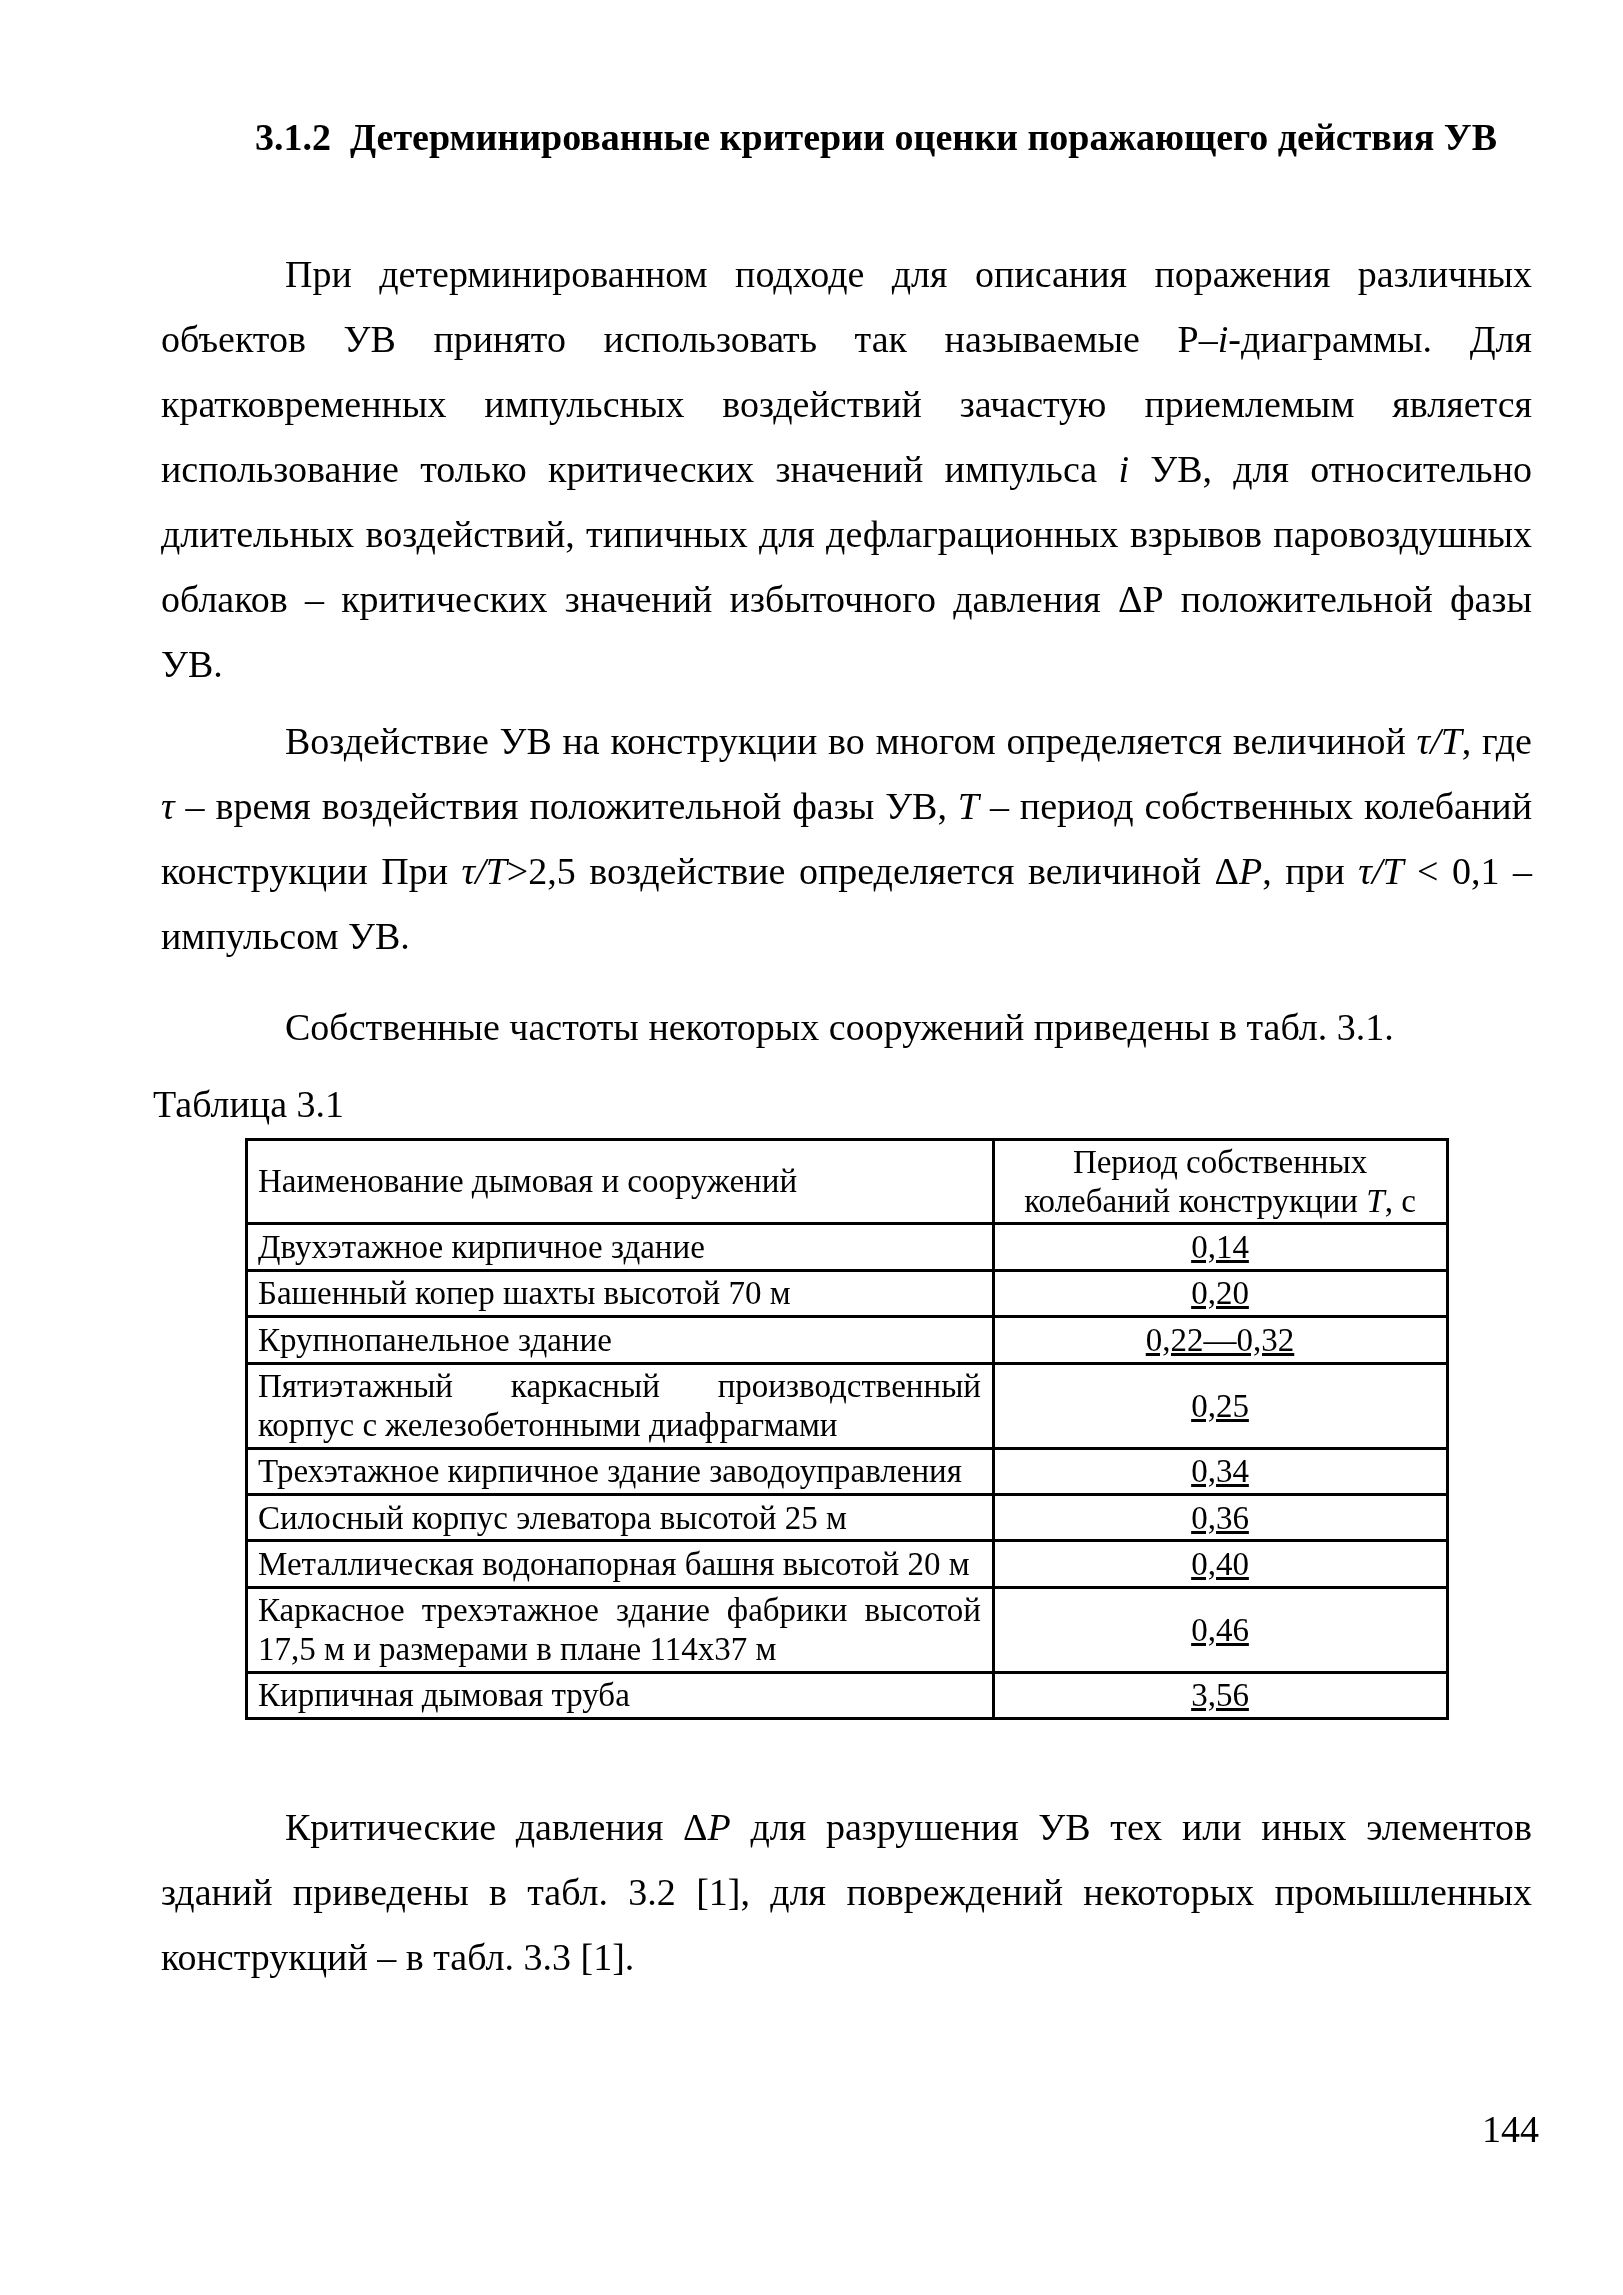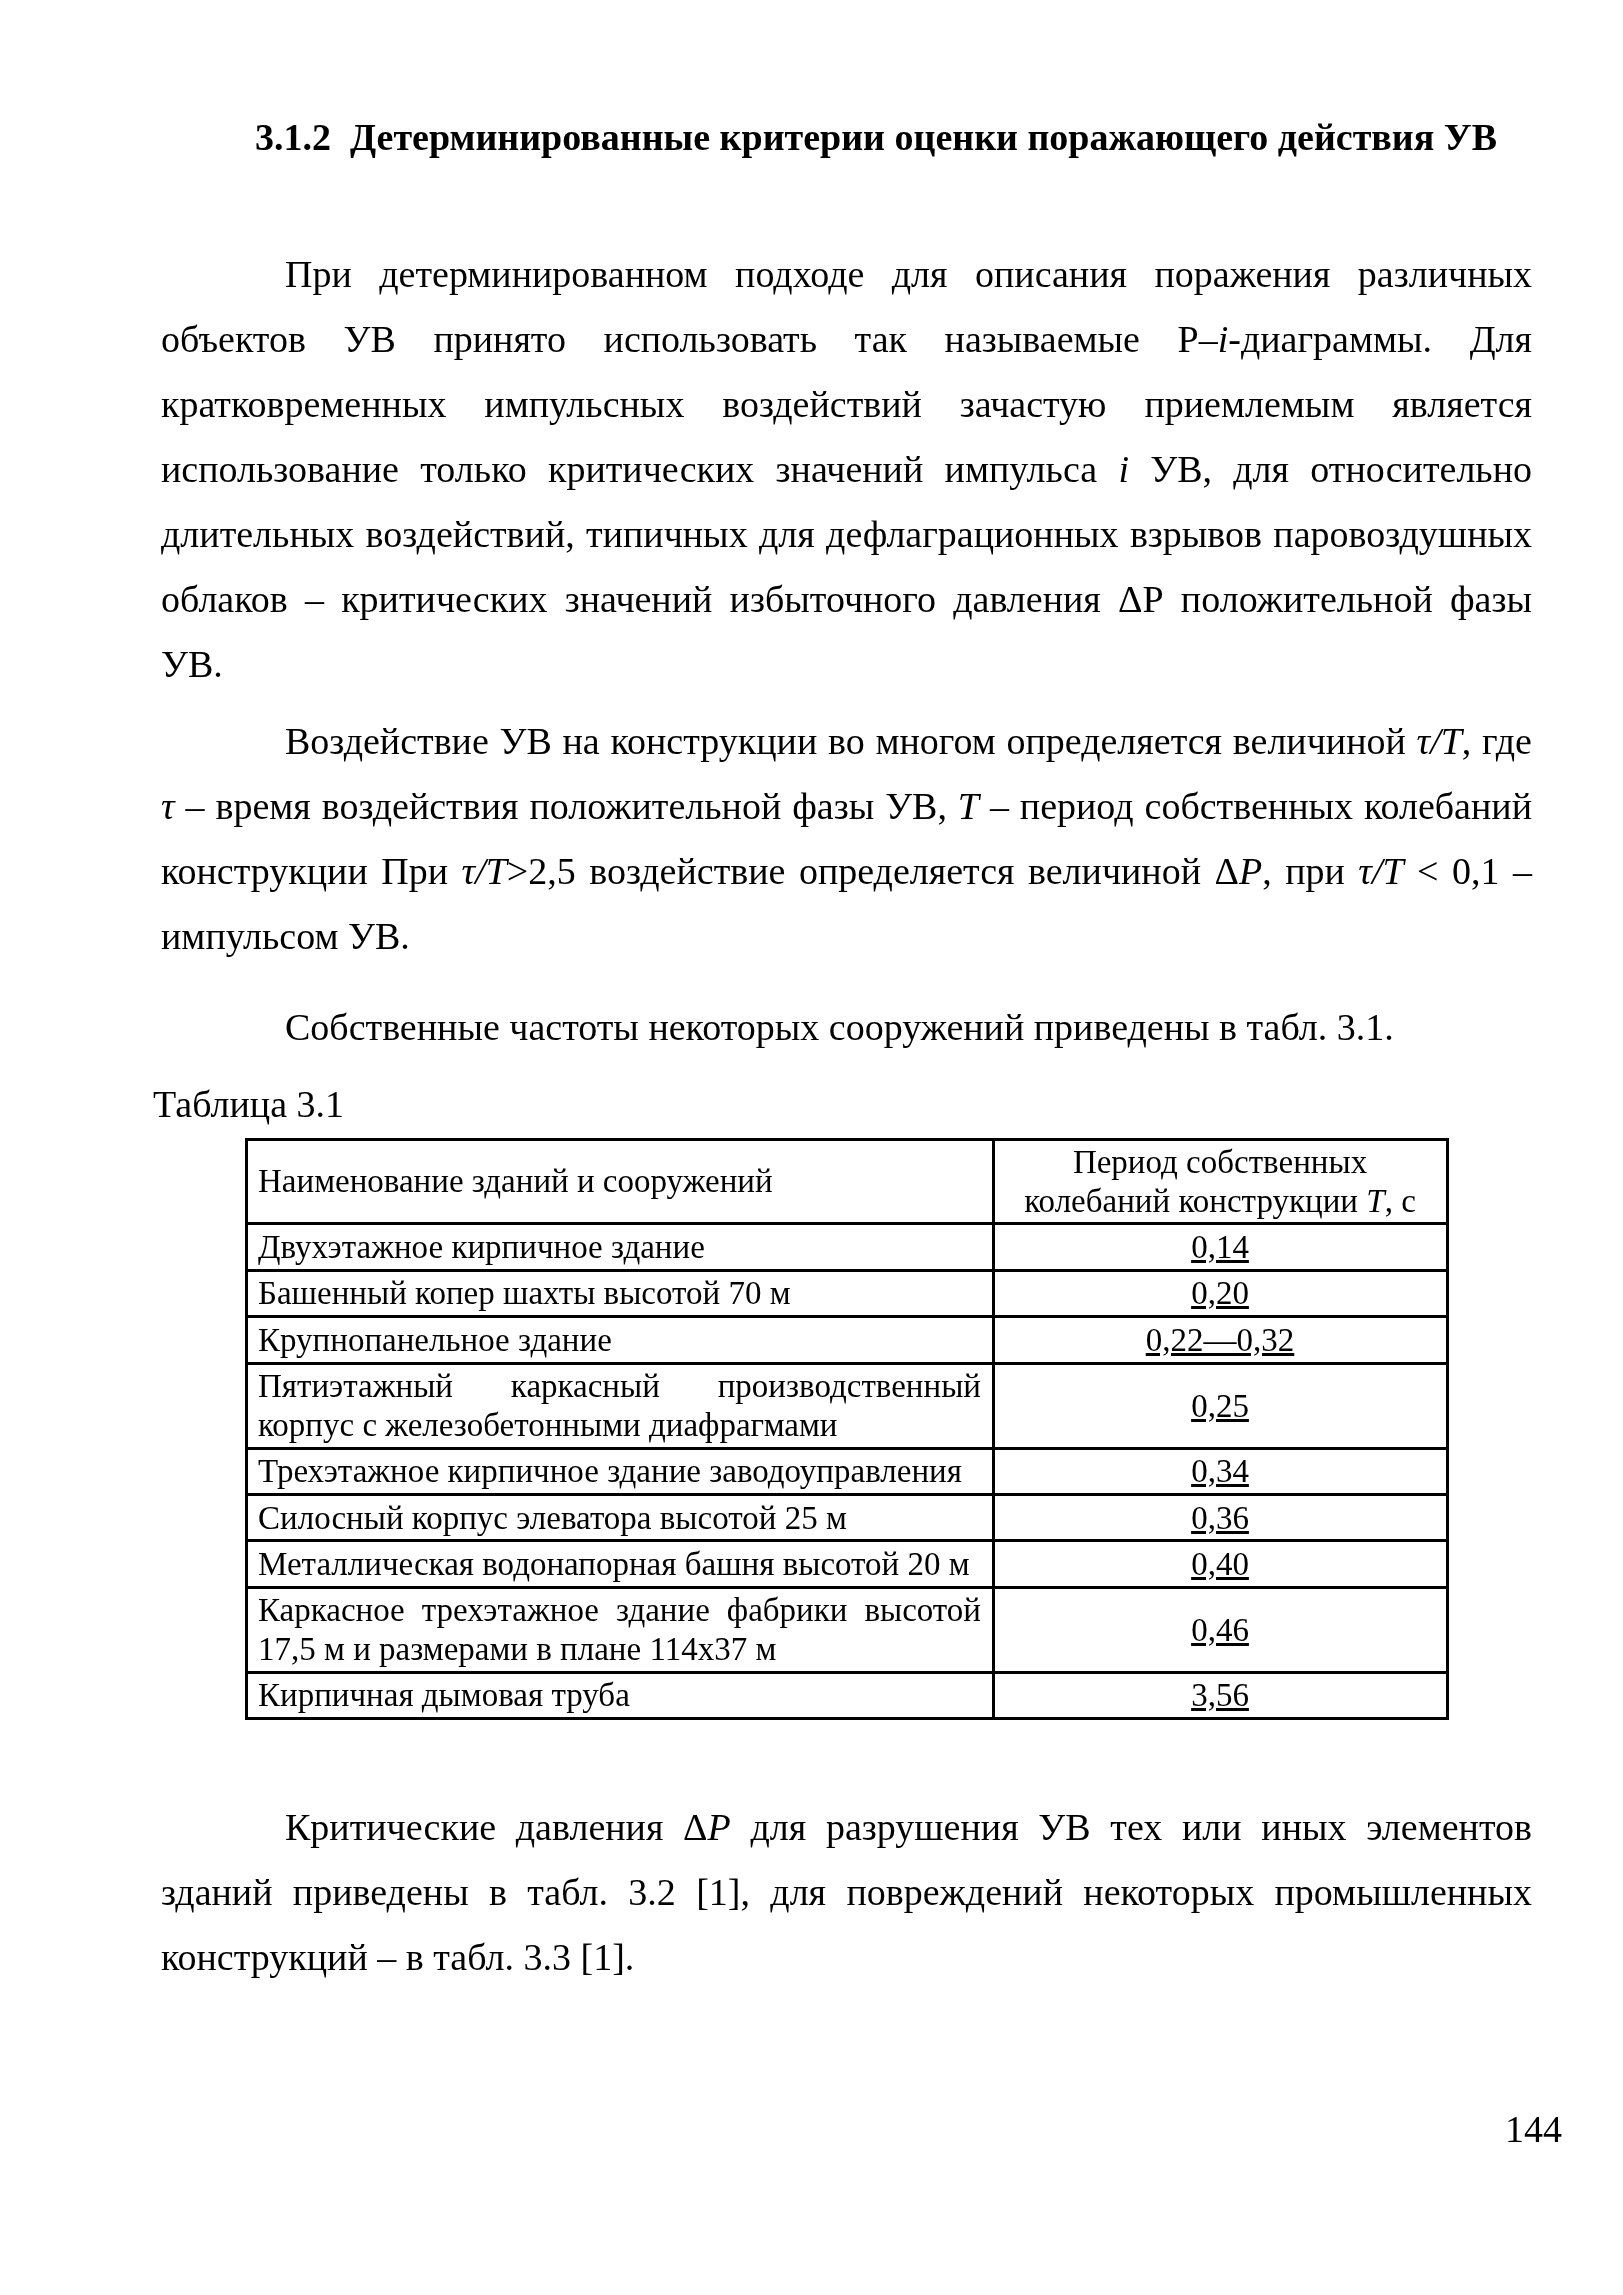--- a/index.html
+++ b/index.html
@@ -63,21 +63,21 @@
   th.h-name { text-align: left; }
   th.h-period { text-align: center; }
   td.cell-name { text-align: justify; }
   td.cell-value { text-align: center; text-decoration: underline; }
   p.closing {
     margin-top: 75px;
   }
   .page-number {
     position: absolute;
     top: 2097px;
-    right: 61px;
+    right: 84px;
     font-size: 38px;
     line-height: 65px;
   }
 </style>
 </head>
 <body>
 
 <div class="page">
 
   <h1 class="heading">3.1.2&nbsp; Детерминированные критерии оценки поражающего действия УВ</h1>
@@ -90,21 +90,21 @@
 
   <p class="table-label">Таблица 3.1</p>
 
   <table class="freq">
     <colgroup>
       <col class="c1">
       <col class="c2">
     </colgroup>
     <thead>
       <tr>
-        <th class="h-name">Наименование зданий и сооружений</th>
+        <th class="h-name">Наименование дымовая и сооружений</th>
         <th class="h-period rich">Период собственных колебаний конструкции <i>T</i>, с</th>
       </tr>
     </thead>
     <tbody>
         <tr>
           <td class="cell-name">Двухэтажное кирпичное здание</td>
           <td class="cell-value">0,14</td>
         </tr>
         <tr>
           <td class="cell-name">Башенный копер шахты высотой 70 м</td>

